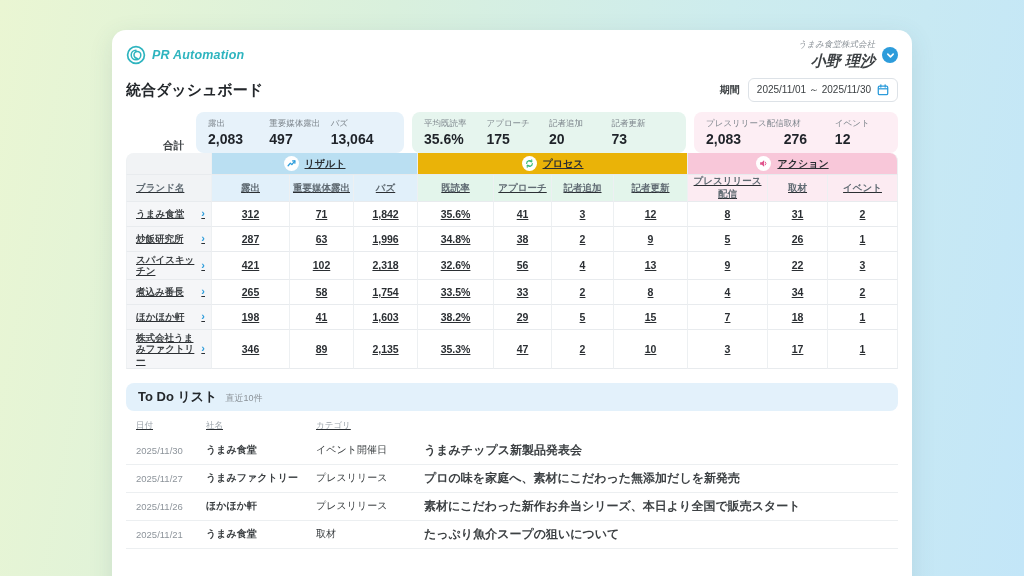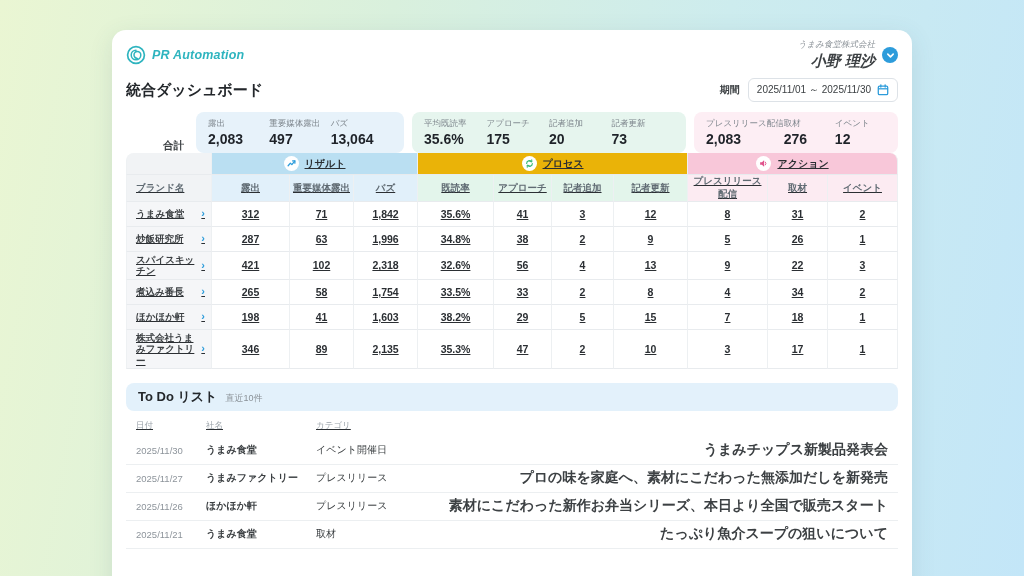--- a/index.html
+++ b/index.html
@@ -68,21 +68,21 @@
   .todo-head { background:#e3f1fb; border-radius:8px; padding:5px 12px; display:flex; align-items:baseline; gap:8px; }
   .todo-title { font-size:13px; font-weight:700; color:#23272b; }
   .todo-sub { font-size:9px; color:#8a9197; }
   .todo-grid { display:grid; grid-template-columns:62px 102px 100px 1fr; column-gap:8px; padding:0 10px; align-items:center; }
   .todo-cols { height:22px; margin-top:4px;text-decoration:underline; }
   .todo-cols span { font-size:8.5px; color:#9aa2a9; }
   .todo-row { height:28px; border-bottom:1px solid #eceff1; }
   .todo-date { font-size:9.5px; color:#8d949b; }
   .todo-company { font-size:10px; font-weight:600; color:#3c4043; }
   .todo-category { font-size:10px; color:#3c4043; }
-  .todo-title-cell { font-size:14px; font-weight:600; color:#3c4043; white-space:nowrap; overflow:hidden;text-align:right; }
+  .todo-title-cell { font-size:12px; font-weight:600; color:#3c4043; white-space:nowrap; overflow:hidden; }
 </style>
 </head>
 <body>
 
 <div class="card">
 
   <div class="card-head">
     <div class="logo">
       <svg width="20" height="20" viewBox="0 0 20 20">
         <circle cx="10" cy="10" r="8.4" fill="none" stroke="#2eb4bf" stroke-width="1.7"></circle>

